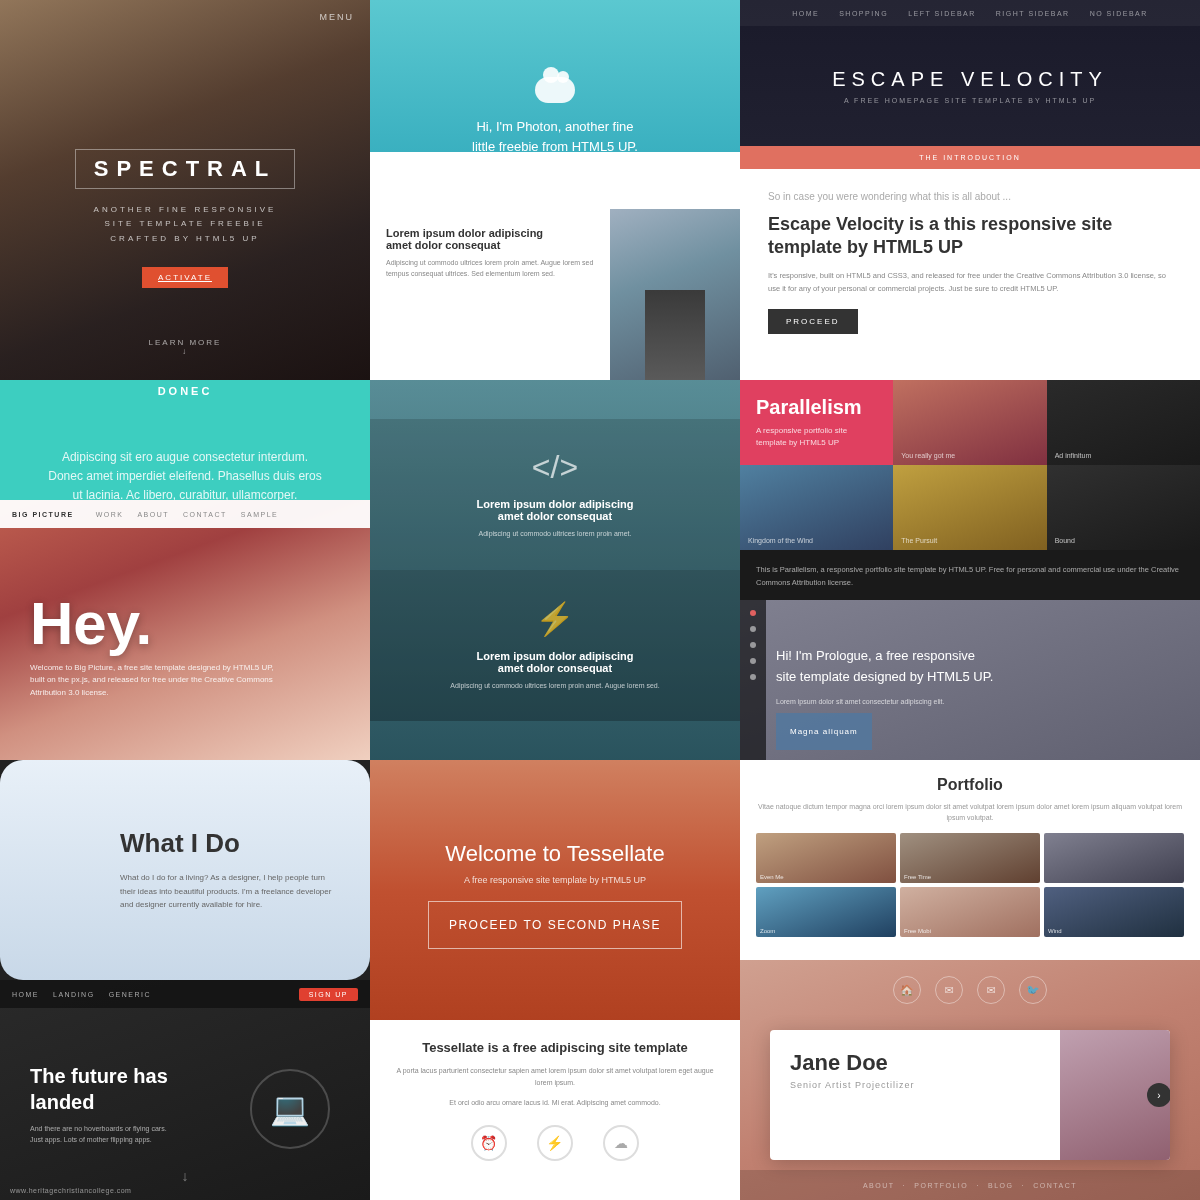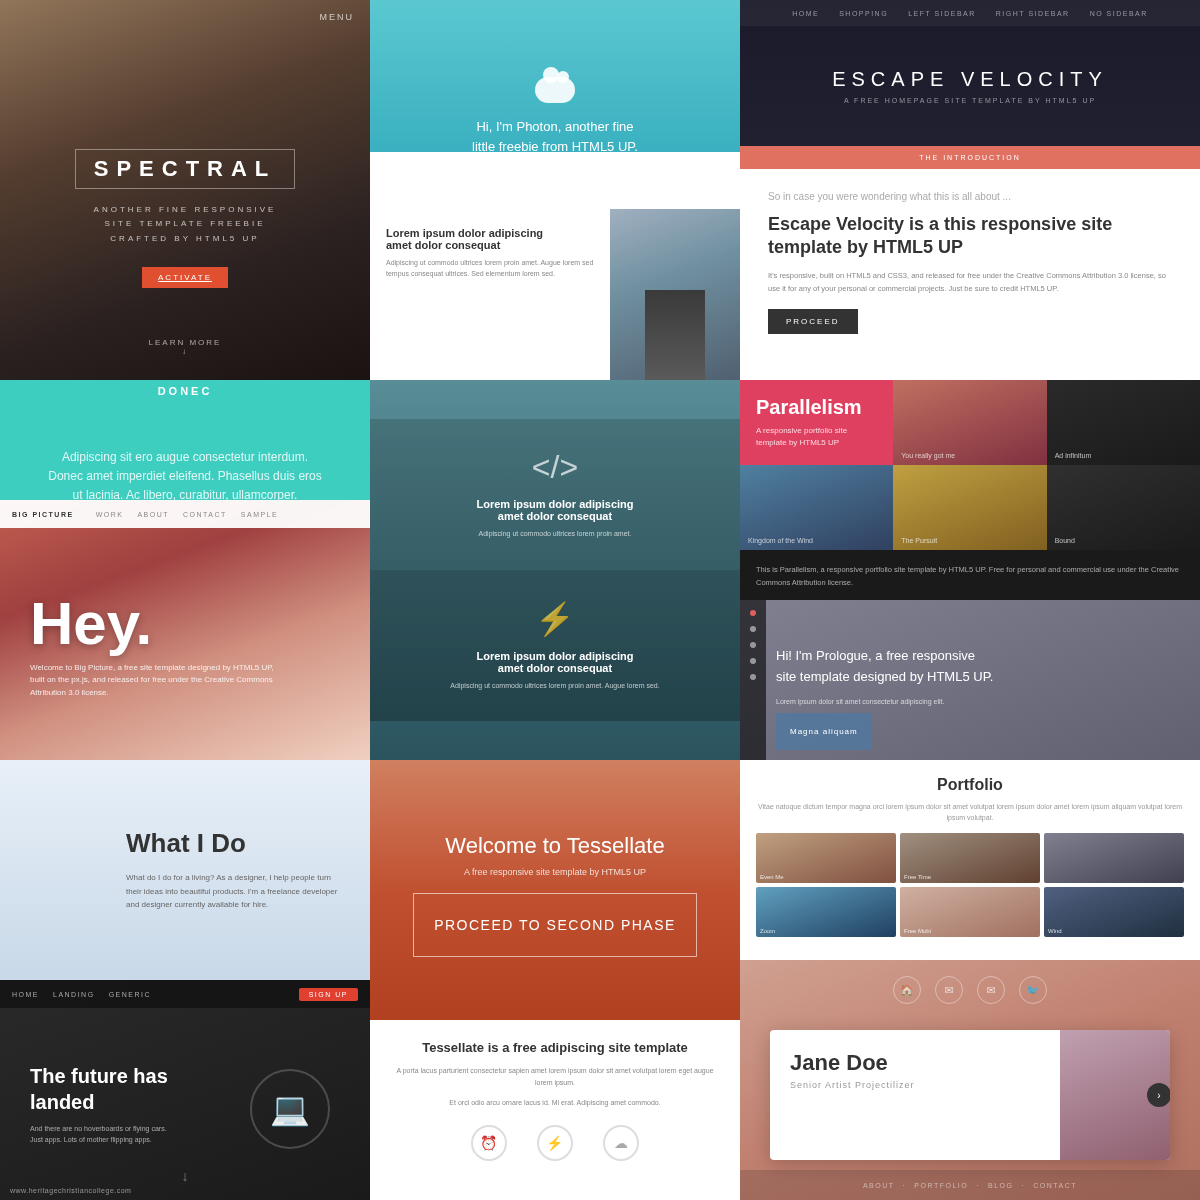--- a/index.html
+++ b/index.html
@@ -193,21 +193,22 @@
       margin-top: 8px;
     }
 
     
     .cell-whatido {
       background: linear-gradient(180deg, #e8f0f8 0%, #c8d8e8 100%);
       display: flex;
       flex-direction: column;
       align-items: flex-end;
       justify-content: center;
-      padding: 40px 24px;
+      padding: 40px 30px;
+      border-radius: 23px;
     }
     .whatido-content {
       text-align: left;
       max-width: 220px;
     }
     .whatido-title {
       font-size: 26px;
       font-weight: bold;
       color: #333;
       margin-bottom: 12px;
@@ -471,22 +472,22 @@
       text-align: right;
     }
     .tess-subtitle {
       font-size: 9px;
       color: rgba(255,255,255,0.8);
       margin-bottom: 16px;
     }
     .tess-btn {
       border: 1px solid rgba(255,255,255,0.6);
       color: #fff;
-      padding: 23px 20px;
-      font-size: 14px;
+      padding: 16px 20px;
+      font-size: 12px;
       letter-spacing: 1.5px;
       text-transform: uppercase;
       background: transparent;
       cursor: pointer;
     }
     .tess-bottom {
       background: #fff;
       padding: 20px 24px;
       min-height: 180px;
     }

